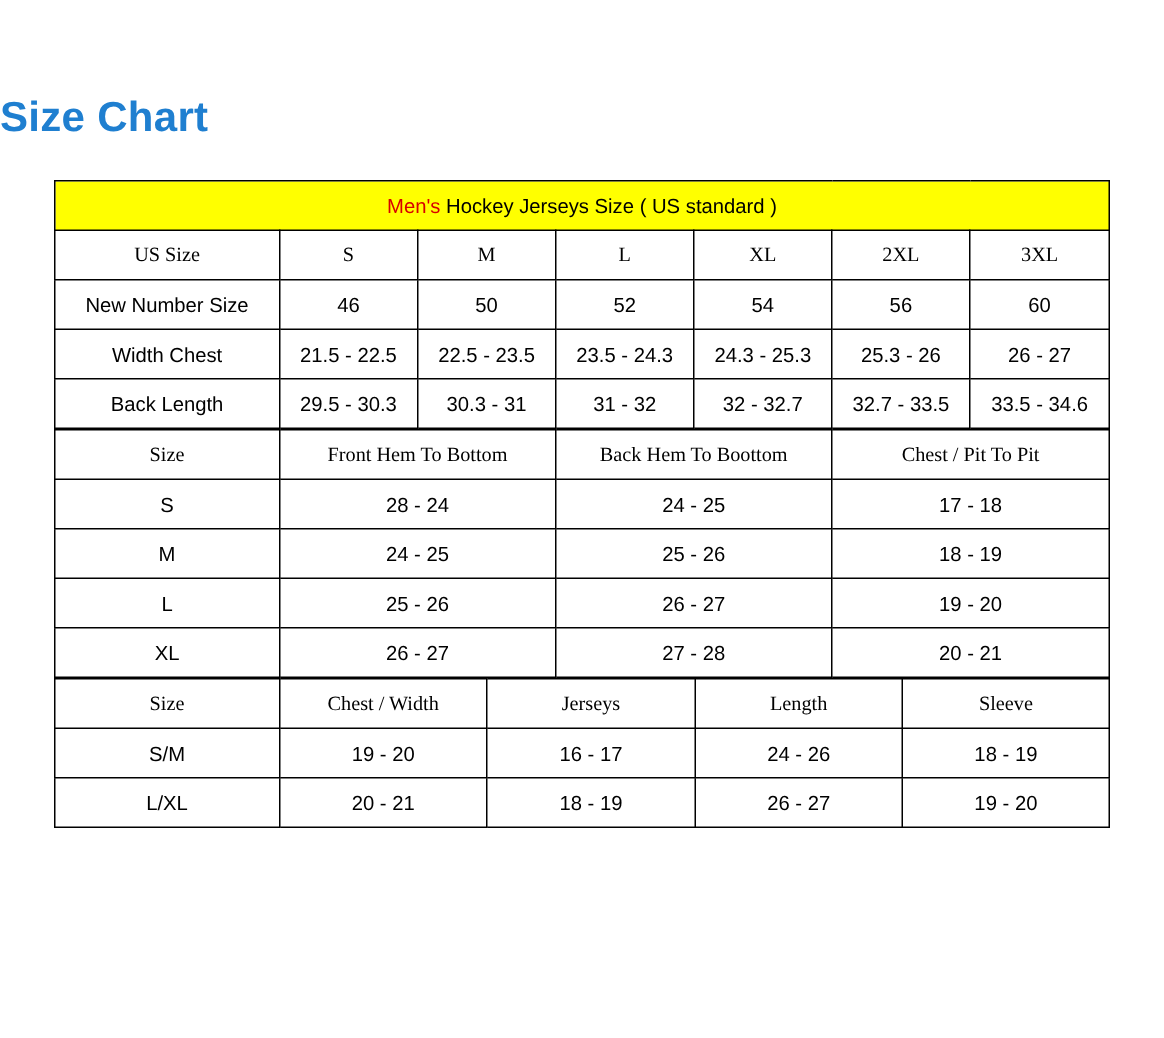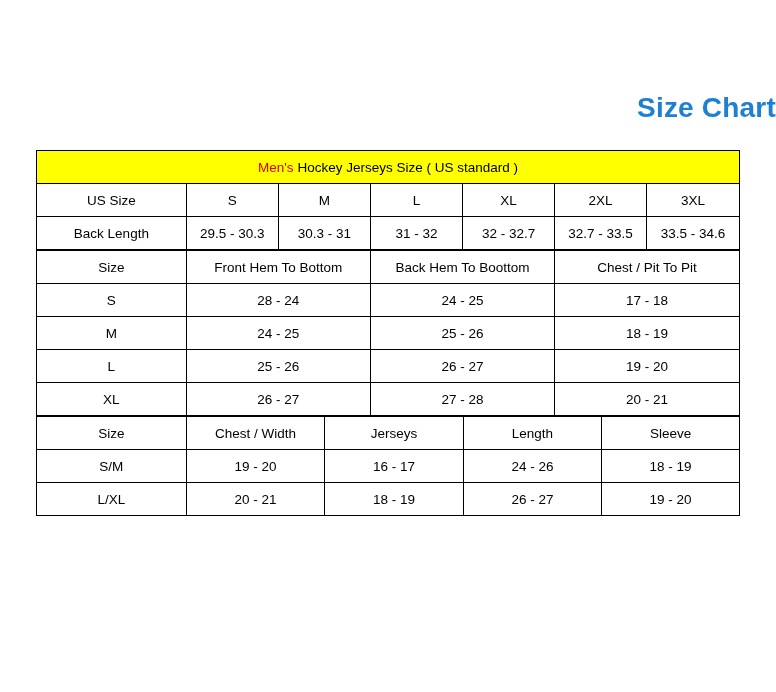--- a/index.html
+++ b/index.html
@@ -14,25 +14,25 @@
     color: #000000;
     overflow: hidden;
   }
   .page {
     position: relative;
     width: 776px;
     height: 692px;
     box-sizing: border-box;
   }
   .chart-title {
-    text-align: right;
+    text-align: left;
     color: #1f7fd0;
     font-size: 28px;
     font-weight: bold;
-    padding-top: 92px;
+    padding-top: 62px;
     padding-bottom: 0;
     letter-spacing: 0.2px;
   }
   .tables-wrap {
     margin: 26px auto 4px auto;
     width: 704px;
   }
   table.size-table {
     border-collapse: collapse;
     table-layout: fixed;
@@ -56,20 +56,21 @@
     font-weight: bold;
     font-size: 15px;
     height: 28px;
     padding: 5px 2px;
   }
   .banner .accent {
     color: #d80000;
   }
   .hdr td {
     font-weight: bold;
+    font-family: Liberation Serif, serif;
   }
   .rowlabel {
     font-weight: normal;
   }
   .bold-cell {
     font-weight: bold;
   }
 </style>
 </head>
 <body>
@@ -95,20 +96,38 @@
           <td colspan="7"><span class="accent">Men's</span><span> Hockey Jerseys Size ( US standard )</span></td>
         </tr>
         <tr class="hdr">
           <td>US Size</td>
           <td>S</td>
           <td>M</td>
           <td>L</td>
           <td>XL</td>
           <td>2XL</td>
           <td>3XL</td>
+        </tr>
+        <tr>
+          <td class="rowlabel">New Number Size</td>
+          <td>46</td>
+          <td>50</td>
+          <td>52</td>
+          <td>54</td>
+          <td>56</td>
+          <td>60</td>
+        </tr>
+        <tr>
+          <td class="rowlabel">Width Chest</td>
+          <td>21.5 - 22.5</td>
+          <td>22.5 - 23.5</td>
+          <td>23.5 - 24.3</td>
+          <td>24.3 - 25.3</td>
+          <td>25.3 - 26</td>
+          <td>26 - 27</td>
         </tr>
         <tr>
           <td class="rowlabel">Back Length</td>
           <td>29.5 - 30.3</td>
           <td>30.3 - 31</td>
           <td>31 - 32</td>
           <td>32 - 32.7</td>
           <td>32.7 - 33.5</td>
           <td>33.5 - 34.6</td>
         </tr>

